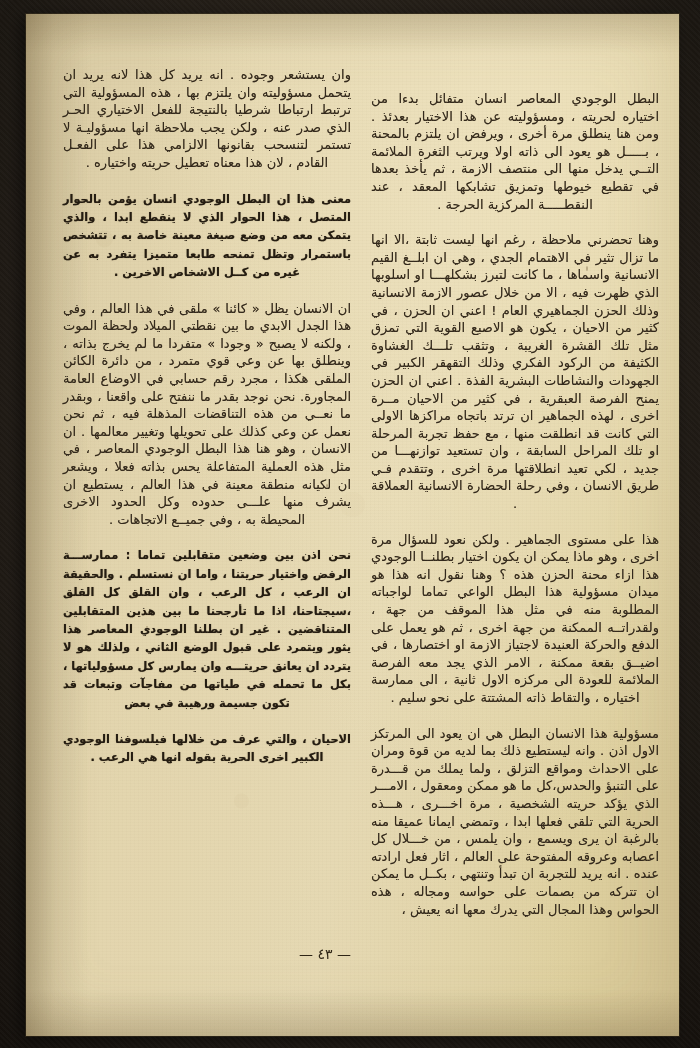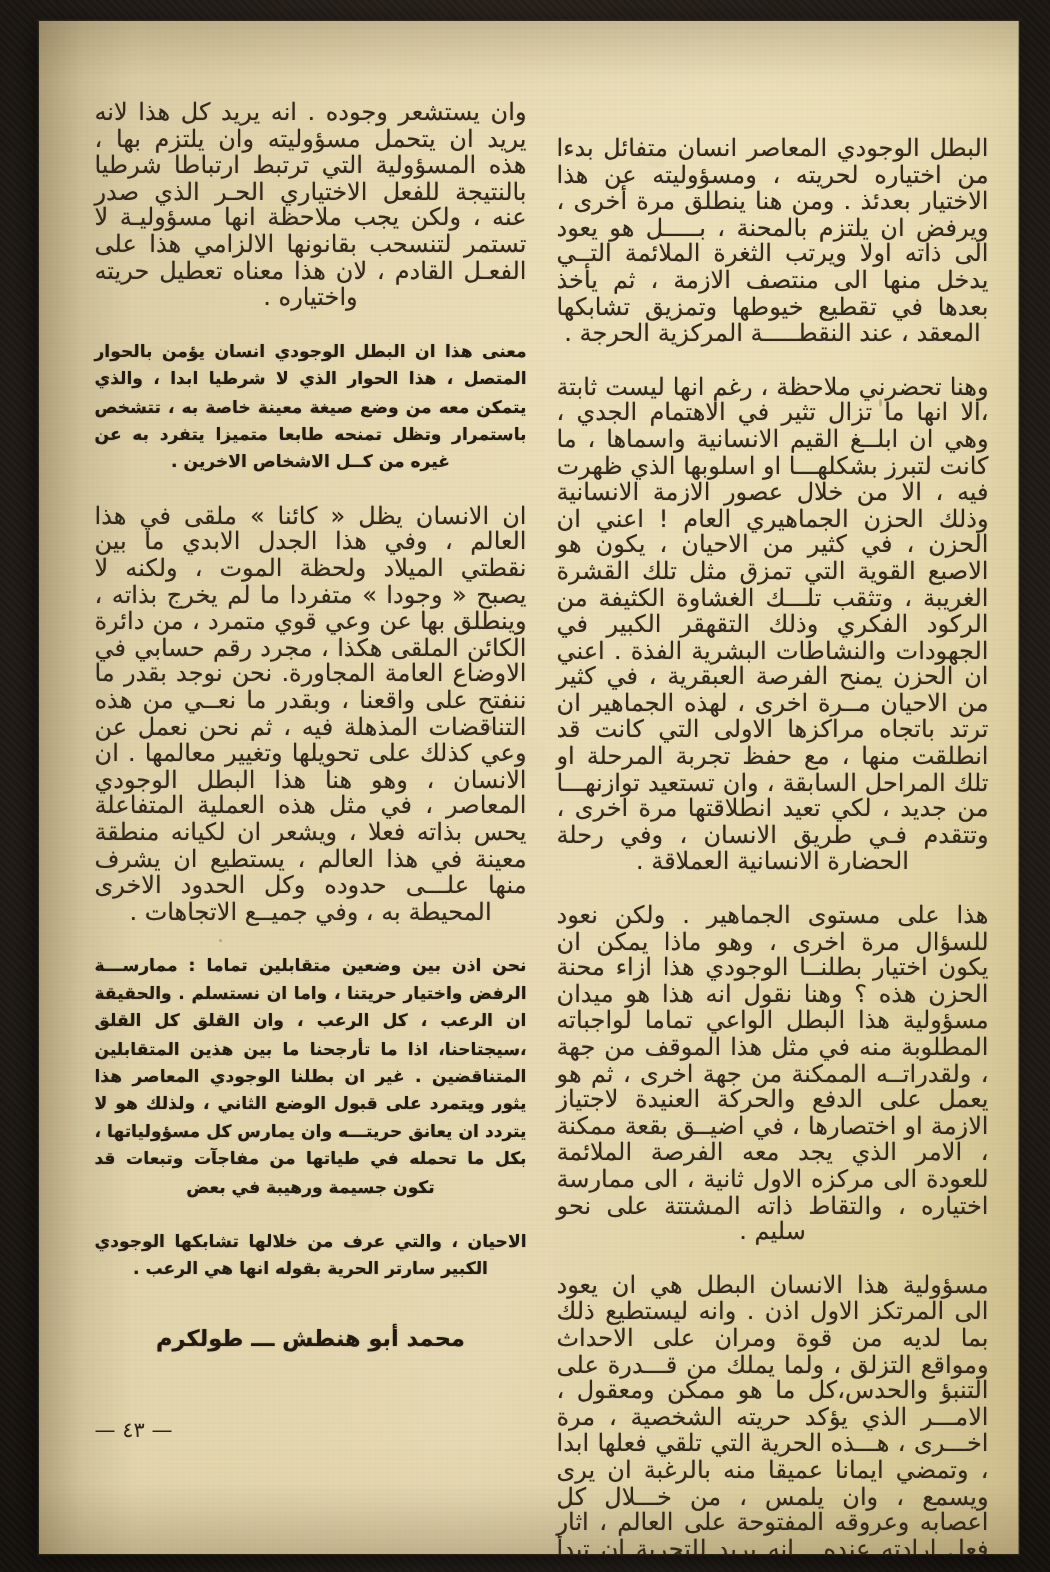--- a/index.html
+++ b/index.html
@@ -92,21 +92,21 @@
     direction: rtl;
     text-align: justify;
     color: #2b2319;
   }
   .col-right { right: 20px; margin-top: 24px; }
   .col-left  { right: 328px; }
 
   .para {
     margin: 0 0 12px 0;
     font-family: "DejaVu Sans", "Liberation Sans", sans-serif;
-    font-size: 16px;
+    font-size: 13px;
     line-height: 17.6px;
     letter-spacing: 0.1px;
     text-align: justify;
     text-align-last: center;
     color: #33291c;
     text-shadow: 0 0 0.6px rgba(60,45,20,0.45);
   }
   .para.last-right { text-align-last: right; }
   .para.bold {
     font-weight: bold;
@@ -126,21 +126,21 @@
     color: #221a10;
     letter-spacing: 0.3px;
     text-shadow: 0 0 0.8px rgba(40,28,10,0.55);
   }
 
   .folio {
     position: absolute;
     top: 932px;
     right: 328px;
     width: 288px;
-    text-align: left;
+    text-align: right;
     font-size: 14px;
     letter-spacing: 1.5px;
     color: #2e2516;
     font-family: "DejaVu Sans", "Liberation Sans", sans-serif;
   }
 
   
   .speck {
     position: absolute;
     background: rgba(95,76,42,0.35);
@@ -166,23 +166,22 @@
 
       <div class="col col-right">
         <p class="para">البطل الوجودي المعاصر انسان متفائل بدءا من اختياره لحريته ، ومسؤوليته عن هذا الاختيار بعدئذ . ومن هنا ينطلق مرة أخرى ، ويرفض ان يلتزم بالمحنة ، بـــــل هو يعود الى ذاته اولا ويرتب الثغرة الملائمة التــي يدخل منها الى منتصف الازمة ، ثم يأخذ بعدها في تقطيع خيوطها وتمزيق تشابكها المعقد ، عند النقطـــــة المركزية الحرجة .</p>
         <p class="para spacer-top">وهنا تحضرني ملاحظة ، رغم انها ليست ثابتة ،الا انها ما تزال تثير في الاهتمام الجدي ، وهي ان ابلــغ القيم الانسانية واسماها ، ما كانت لتبرز بشكلهـــا او اسلوبها الذي ظهرت فيه ، الا من خلال عصور الازمة الانسانية وذلك الحزن الجماهيري العام ! اعني ان الحزن ، في كثير من الاحيان ، يكون هو الاصبع القوية التي تمزق مثل تلك القشرة الغريبة ، وتثقب تلـــك الغشاوة الكثيفة من الركود الفكري وذلك التقهقر الكبير في الجهودات والنشاطات البشرية الفذة . اعني ان الحزن يمنح الفرصة العبقرية ، في كثير من الاحيان مــرة اخرى ، لهذه الجماهير ان ترتد باتجاه مراكزها الاولى التي كانت قد انطلقت منها ، مع حفظ تجربة المرحلة او تلك المراحل السابقة ، وان تستعيد توازنهـــا من جديد ، لكي تعيد انطلاقتها مرة اخرى ، وتتقدم فـي طريق الانسان ، وفي رحلة الحضارة الانسانية العملاقة .</p>
         <p class="para spacer-top">هذا على مستوى الجماهير . ولكن نعود للسؤال مرة اخرى ، وهو ماذا يمكن ان يكون اختيار بطلنــا الوجودي هذا ازاء محنة الحزن هذه ؟ وهنا نقول انه هذا هو ميدان مسؤولية هذا البطل الواعي تماما لواجباته المطلوبة منه في مثل هذا الموقف من جهة ، ولقدراتــه الممكنة من جهة اخرى ، ثم هو يعمل على الدفع والحركة العنيدة لاجتياز الازمة او اختصارها ، في اضيــق بقعة ممكنة ، الامر الذي يجد معه الفرصة الملائمة للعودة الى مركزه الاول ثانية ، الى ممارسة اختياره ، والتقاط ذاته المشتتة على نحو سليم .</p>
         <p class="para spacer-top last-right">مسؤولية هذا الانسان البطل هي ان يعود الى المرتكز الاول اذن . وانه ليستطيع ذلك بما لديه من قوة ومران على الاحداث ومواقع التزلق ، ولما يملك من قـــدرة على التنبؤ والحدس،كل ما هو ممكن ومعقول ، الامـــر الذي يؤكد حريته الشخصية ، مرة اخـــرى ، هـــذه الحرية التي تلقي فعلها ابدا ، وتمضي ايمانا عميقا منه بالرغبة ان يرى ويسمع ، وان يلمس ، من خـــلال كل اعصابه وعروقه المفتوحة على العالم ، اثار فعل ارادته عنده . انه يريد للتجربة ان تبدأ وتنتهي ، بكــل ما يمكن ان تتركه من بصمات على حواسه ومجاله ، هذه الحواس وهذا المجال التي يدرك معها انه يعيش ،</p>
       </div>
 
       <div class="col col-left">
         <p class="para">وان يستشعر وجوده . انه يريد كل هذا لانه يريد ان يتحمل مسؤوليته وان يلتزم بها ، هذه المسؤولية التي ترتبط ارتباطا شرطيا بالنتيجة للفعل الاختياري الحـر الذي صدر عنه ، ولكن يجب ملاحظة انها مسؤوليـة لا تستمر لتنسحب بقانونها الالزامي هذا على الفعـل القادم ، لان هذا معناه تعطيل حريته واختياره .</p>
-        <p class="para bold spacer-top">معنى هذا ان البطل الوجودي انسان يؤمن بالحوار المتصل ، هذا الحوار الذي لا شرطيا ابدا ، والذي يتمكن معه من وضع صيغة معينة خاصة به ، تتشخص باستمرار وتظل تمنحه طابعا متميزا يتفرد به عن غيره من كــل الاشخاص الاخرين .</p>
+        <p class="para bold spacer-top">معنى هذا ان البطل الوجودي انسان يؤمن بالحوار المتصل ، هذا الحوار الذي لا ينقطع ابدا ، والذي يتمكن معه من وضع صيغة معينة خاصة به ، تتشخص باستمرار وتظل تمنحه طابعا متميزا يتفرد به عن غيره من كــل الاشخاص الاخرين .</p>
         <p class="para spacer-top">ان الانسان يظل « كائنا » ملقى في هذا العالم ، وفي هذا الجدل الابدي ما بين نقطتي الميلاد ولحظة الموت ، ولكنه لا يصبح « وجودا » متفردا ما لم يخرج بذاته ، وينطلق بها عن وعي قوي متمرد ، من دائرة الكائن الملقى هكذا ، مجرد رقم حسابي في الاوضاع العامة المجاورة. نحن نوجد بقدر ما ننفتح على واقعنا ، وبقدر ما نعــي من هذه التناقضات المذهلة فيه ، ثم نحن نعمل عن وعي كذلك على تحويلها وتغيير معالمها . ان الانسان ، وهو هنا هذا البطل الوجودي المعاصر ، في مثل هذه العملية المتفاعلة يحس بذاته فعلا ، ويشعر ان لكيانه منطقة معينة في هذا العالم ، يستطيع ان يشرف منها علـــى حدوده وكل الحدود الاخرى المحيطة به ، وفي جميــع الاتجاهات .</p>
         <p class="para bold spacer-top">نحن اذن بين وضعين متقابلين تماما : ممارســـة الرفض واختيار حريتنا ، واما ان نستسلم . والحقيقة ان الرعب ، كل الرعب ، وان القلق كل القلق ،سيجتاحنا، اذا ما تأرجحنا ما بين هذين المتقابلين المتناقضين . غير ان بطلنا الوجودي المعاصر هذا يثور ويتمرد على قبول الوضع الثاني ، ولذلك هو لا يتردد ان يعانق حريتـــه وان يمارس كل مسؤولياتها ، بكل ما تحمله في طياتها من مفاجآت وتبعات قد تكون جسيمة ورهيبة في بعض</p>
-        <p class="para bold spacer-top">الاحيان ، والتي عرف من خلالها تشابكها الوجودي الكبير سارتر الحرية بقوله انها هي الرعب .</p>
-        <div class="byline">محمد أبو هنطش ـــ طولكرم</div>
+        <p class="para bold spacer-top">الاحيان ، والتي عرف من خلالها فيلسوفنا الوجودي الكبير اخرى الحرية بقوله انها هي الرعب .</p>
       </div>
 
       <div class="folio">— ٤٣ —</div>
     </div>
   </div>
 </div>
 
 </body></html>

